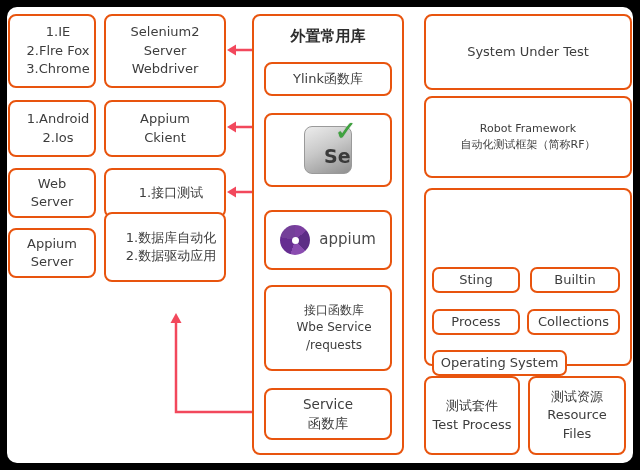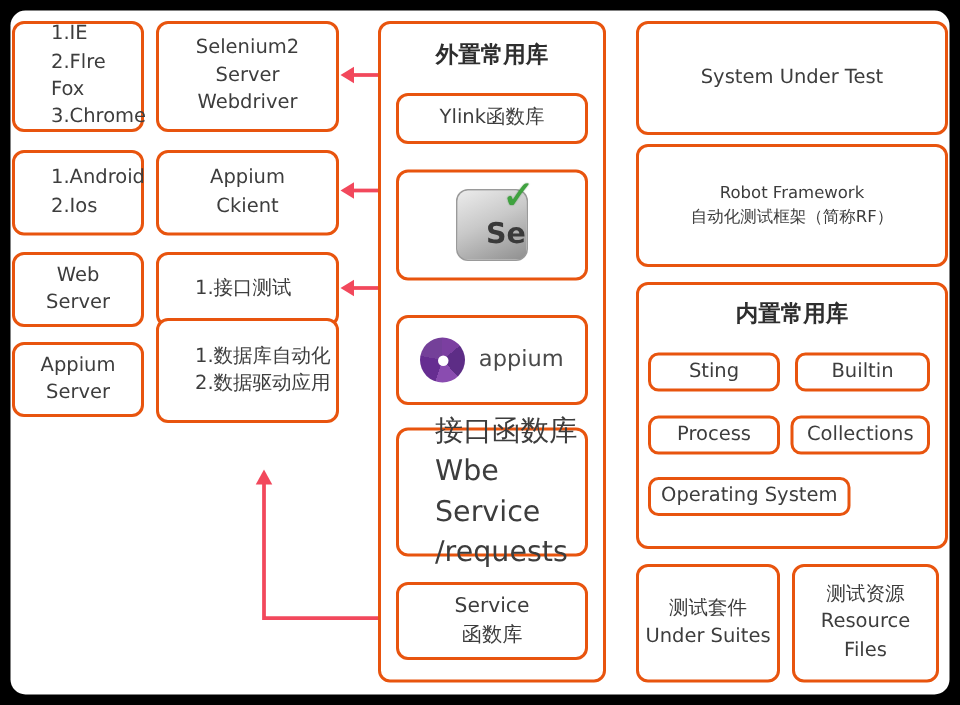--- a/index.html
+++ b/index.html
@@ -17,30 +17,30 @@
     background:#fff; border-radius:10px;
   }
   .box {
     position:absolute; background:#fff;
     border:2px solid #e8540e; border-radius:8px;
     display:flex; flex-direction:column;
     align-items:center; justify-content:center;
     text-align:center; color:#3d3d3d;
     font-size:13px; line-height:1.42;
   }
-  .box.left-align { align-items:flex-start; text-align:left; padding-left:24px; }
+  .box.left-align { align-items:center; text-align:left; padding-left:12px; }
   .container-box {
     position:absolute; background:#fff;
     border:2px solid #e8540e; border-radius:8px;
   }
   .section-title {
     position:absolute; font-weight:bold; font-size:15px;
     color:#2e2e2e; text-align:center;
   }
-  .chip { font-size:13px; border-radius:7px; }
+  .chip { font-size:13px; border-radius:7px;margin-top:32px; }
   .row { display:flex; align-items:center; gap:9px; }
 
   
   .se-tile {
     position:relative; width:48px; height:48px; border-radius:8px;
     background:linear-gradient(155deg,#ececec 0%,#c9c9c9 45%,#8f8f8f 100%);
     border:1px solid #9a9a9a;
     display:flex; align-items:flex-end; justify-content:flex-start;
   }
   .se-text { font-size:19px; font-weight:bold; color:#3a3a3a; margin:0 0 3px 19px; }
@@ -119,62 +119,61 @@
 
   <div class="box" style="left:264px;top:210px;width:128px;height:60px">
     <div class="row">
       <span class="appium-dot">
           <span class="appium-core"></span>
         </span>
       <span class="appium-word">appium</span>
     </div>
   </div>
 
-  <div class="box left-align" style="left:264px;top:285px;width:128px;height:86px;font-size:19px">
+  <div class="box left-align" style="left:264px;top:285px;width:128px;height:86px;font-size:12px">
     <div>接口函数库</div>
     <div>Wbe Service</div>
     <div>/requests</div>
   </div>
 
   <div class="box" style="left:264px;top:388px;width:128px;height:52px;font-size:13.5px">
     <div>Service</div>
     <div>函数库</div>
   </div>
 
   <div class="box" style="left:424px;top:14px;width:208px;height:76px;font-size:13px">
     <div>System Under Test</div>
   </div>
 
   <div class="box" style="left:424px;top:96px;width:208px;height:82px;font-size:11px">
     <div>Robot Framework</div>
     <div>自动化测试框架（简称RF）</div>
   </div>
 
   <div class="container-box" style="left:424px;top:188px;width:208px;height:178px"></div>
-  <div class="section-title" style="left:424px;top:200px;width:208px">内置常用库</div>
 
   <div class="box chip" style="left:432px;top:235px;width:88px;height:26px">
     <div>Sting</div>
   </div>
   <div class="box chip" style="left:530px;top:235px;width:90px;height:26px">
     <div>Builtin</div>
   </div>
   <div class="box chip" style="left:432px;top:277px;width:88px;height:26px">
     <div>Process</div>
   </div>
   <div class="box chip" style="left:432px;top:318px;width:135px;height:26px">
     <div>Operating System</div>
   </div>
   <div class="box chip" style="left:527px;top:277px;width:93px;height:26px">
     <div>Collections</div>
   </div>
 
   <div class="box" style="left:424px;top:376px;width:96px;height:79px">
     <div>测试套件</div>
-    <div>Under Suites</div>
+    <div>Test Process</div>
   </div>
   <div class="box" style="left:528px;top:376px;width:98px;height:79px">
     <div>测试资源</div>
     <div>Resource</div>
     <div>Files</div>
   </div>
 
   <svg class="arrows" width="640" height="470" viewBox="0 0 640 470">
     <g>
       <line x1="252" y1="50" x2="236" y2="50" stroke="#f2485c" stroke-width="2.5"></line>

